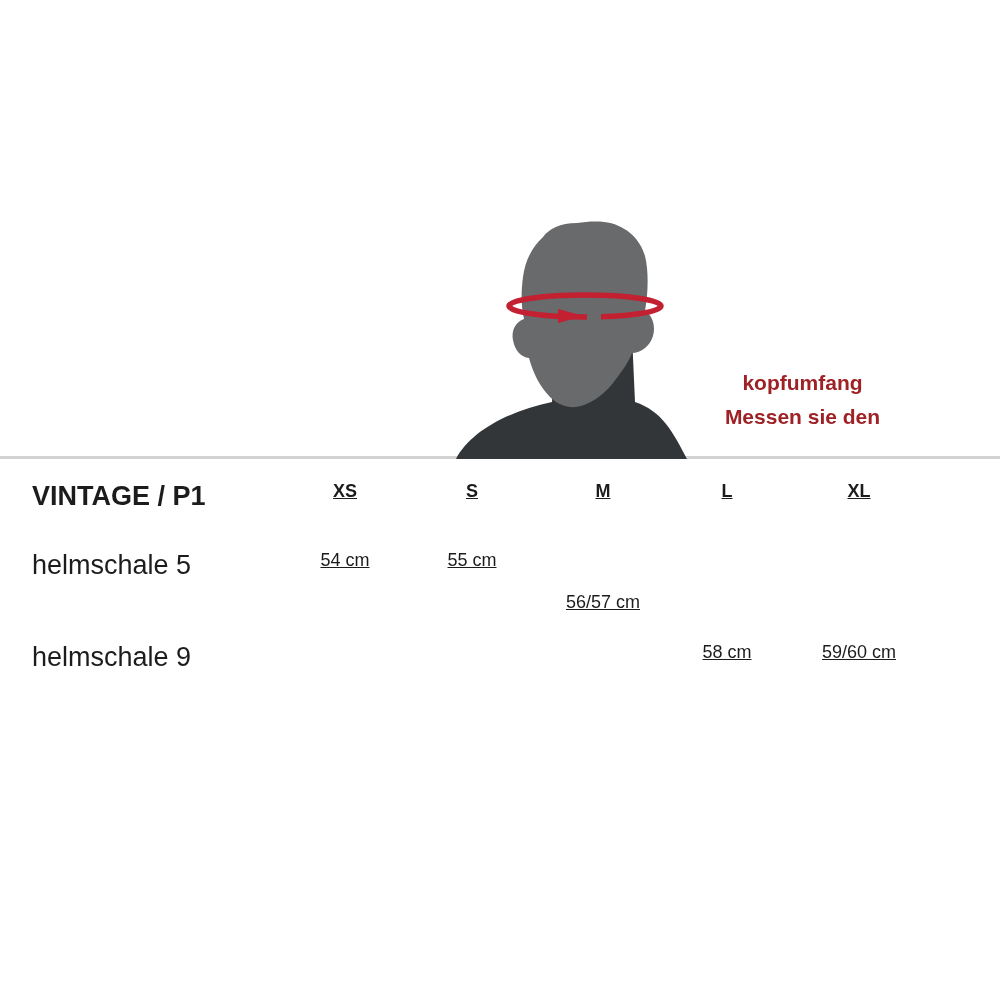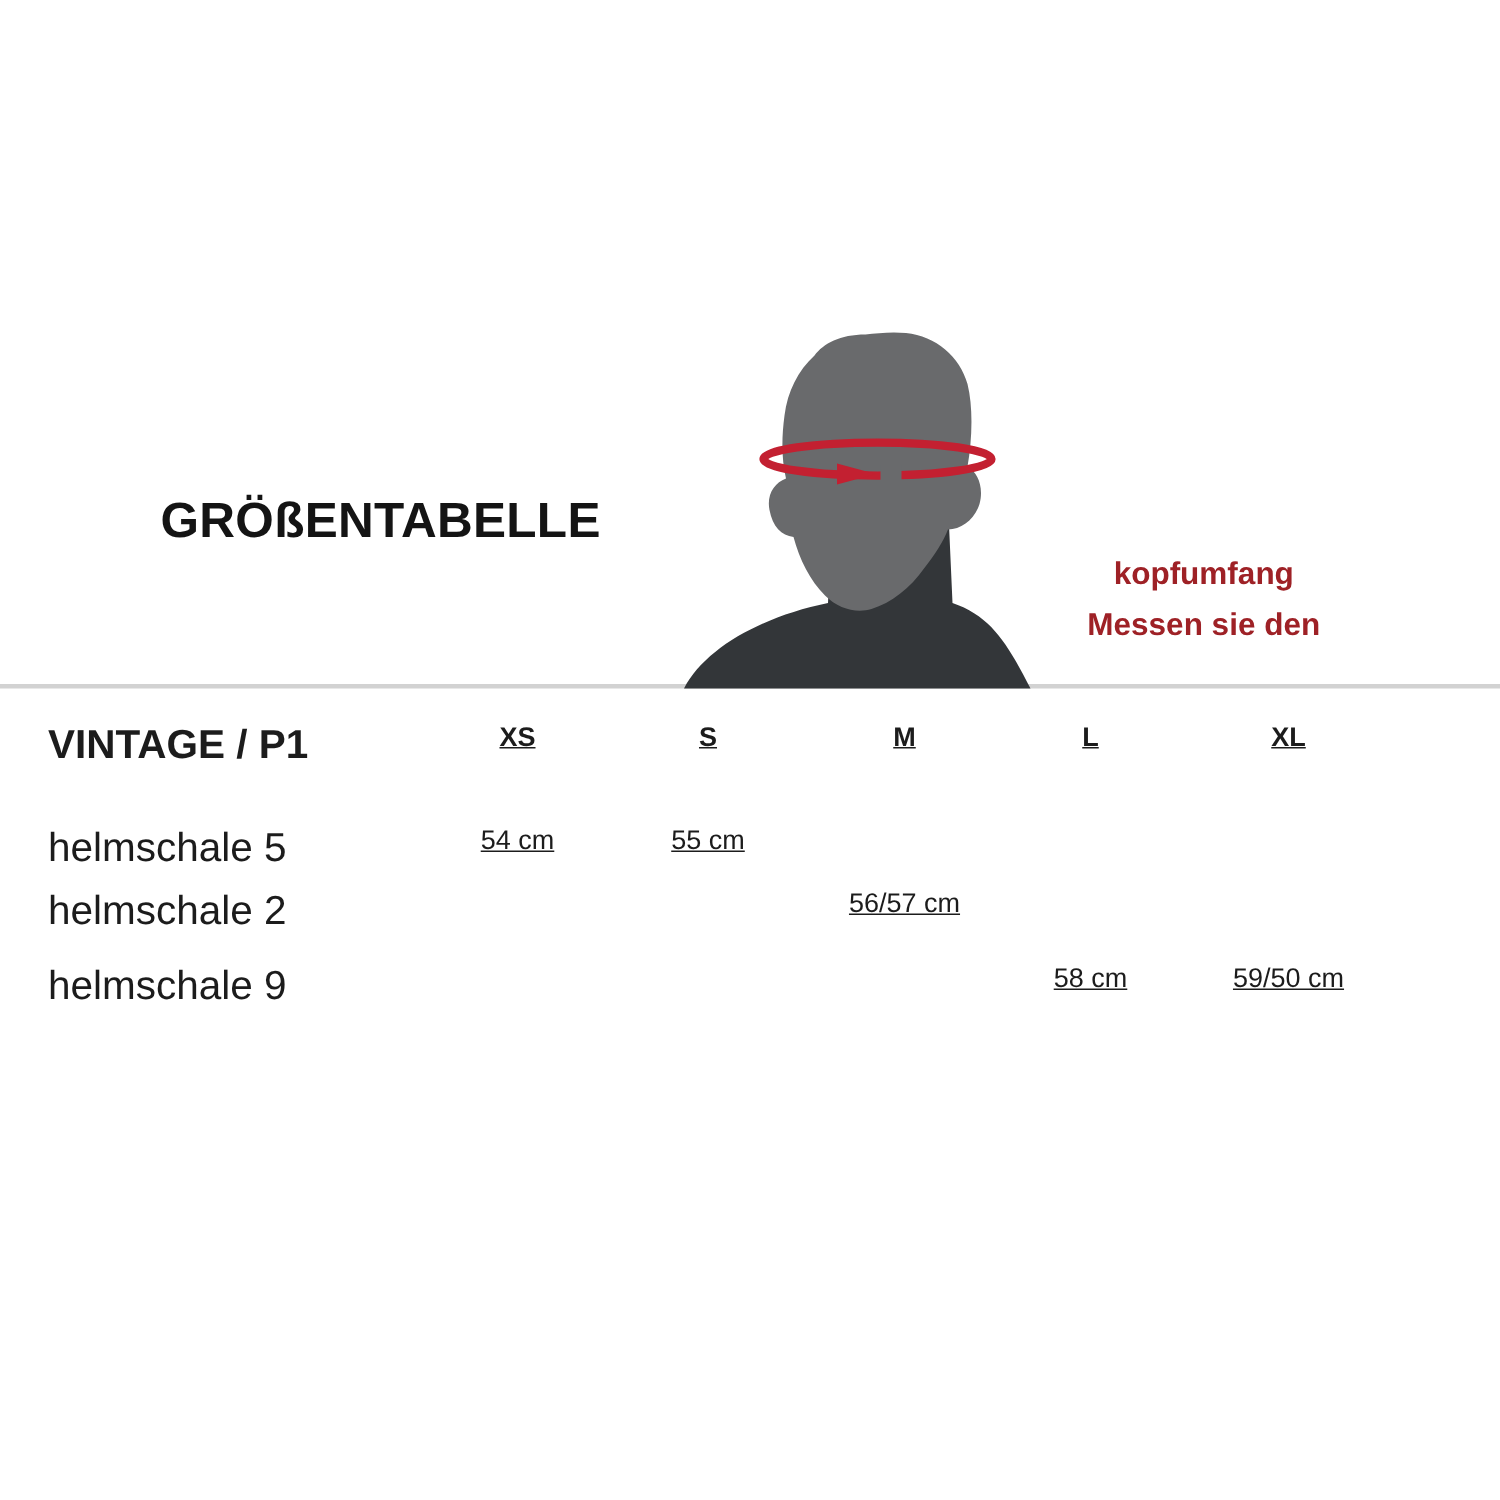--- a/index.html
+++ b/index.html
@@ -50,21 +50,20 @@
   .row-header { top:481px; }
   .row-1 { top:550px; }
   .row-2 { top:592px; }
   .row-3 { top:642px; }
 </style>
 </head>
 <body>
 
 <div class="page">
 
-  <h1 class="title">GRÖßENTABELLE</h1>
 
   <svg class="figure" viewBox="430 200 290 260" xmlns="http://www.w3.org/2000/svg">
 
     <path class="body" d="M 456 459
          C 470 432 508 411 552 402
          L 555 335 L 632 335 L 635 402
          C 662 411 673 432 687 459
          Z"></path>
 
     <path class="head" d="M 577 223
@@ -109,31 +108,30 @@
     <div class="trow row-1">
       <span class="label">helmschale 5</span>
       <span class="cell c0">54 cm</span>
       <span class="cell c1">55 cm</span>
       <span class="cell c2"></span>
       <span class="cell c3"></span>
       <span class="cell c4"></span>
     </div>
 
     <div class="trow row-2">
-      <span class="label">helmschale 2</span>
       <span class="cell c0"></span>
       <span class="cell c1"></span>
       <span class="cell c2">56/57 cm</span>
       <span class="cell c3"></span>
       <span class="cell c4"></span>
     </div>
 
     <div class="trow row-3">
       <span class="label">helmschale 9</span>
       <span class="cell c0"></span>
       <span class="cell c1"></span>
       <span class="cell c2"></span>
       <span class="cell c3">58 cm</span>
-      <span class="cell c4">59/50 cm</span>
+      <span class="cell c4">59/60 cm</span>
     </div>
 
   </div>
 </div>
 
 </body></html>

